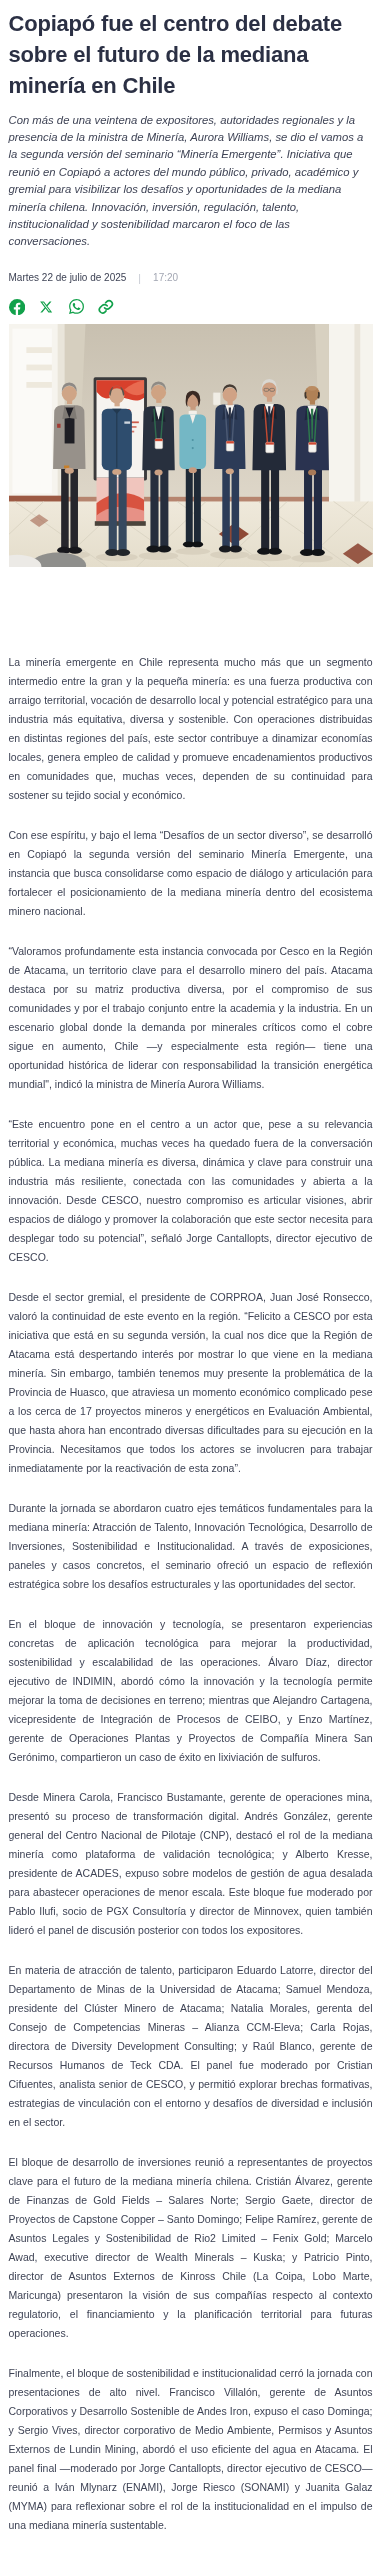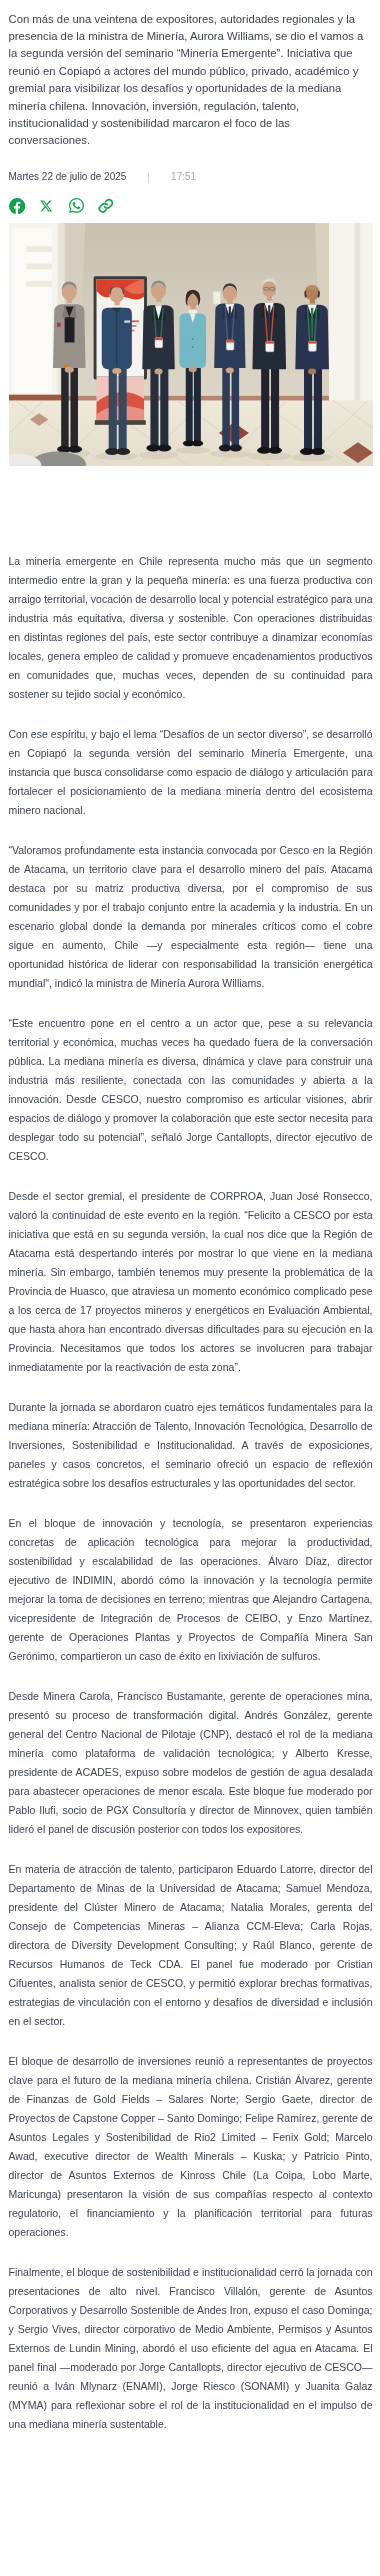--- a/index.html
+++ b/index.html
@@ -5,23 +5,23 @@
   html,body{margin:0;padding:0;background:#ffffff;}
   body{width:381px;font-family:"Liberation Sans","DejaVu Sans",sans-serif;color:#3e4355;}
   .wrap{width:364px;margin:0 auto;padding:0 0 17.4px 0;}
   h1{
     margin:8.1px 0 0 0;
     font-size:22px;line-height:31px;font-weight:700;
     color:#2b3044;letter-spacing:-0.2px;
   }
   .intro{
     margin:10.5px 0 0 0;
-    font-size:11.3px;line-height:17.4px;font-weight:400;color:#3e4355;
+    font-size:11.3px;line-height:17.4px;font-weight:400;color:#3e4355;font-style:italic;
   }
-  .meta{margin:21px 0 15px 0;font-size:10px;color:#3e4355;display:flex;align-items:center;gap:21px;}
+  .meta{margin:21px 0 15px 0;font-size:10px;color:#3e4355;display:flex;align-items:center;gap:12px;}
   .meta .pipe{color:#c7cbd3;font-size:10.5px;}
   .meta .time{color:#a3a7b3;}
   .share{margin:8.7px 0 0 0;display:flex;align-items:center;gap:13.4px;}
   .share a{display:inline-flex;width:16.3px;height:16.3px;align-items:center;justify-content:center;cursor:pointer;text-decoration:none;}
   .share svg{display:block;}
   .photo{margin:9.3px 0 0 0;width:364px;height:243px;overflow:hidden;}
   .photo svg{display:block;width:364px;height:243px;}
   .body{margin:86px 0 0 0;}
   .body p{
     margin:0 0 21px 0;
@@ -29,27 +29,28 @@
     text-align:justify;
   }
   .body p:last-child{margin-bottom:8px;}
 </style>
 </head>
 <body>
 
 <main>
   <article class="wrap">
 
+    <h1>Copiapó fue el centro del debate sobre el futuro de la mediana minería en Chile</h1>
 
     <p class="intro">Con más de una veintena de expositores, autoridades regionales y la presencia de la ministra de Minería, Aurora Williams, se dio el vamos a la segunda versión del seminario “Minería Emergente”. Iniciativa que reunió en Copiapó a actores del mundo público, privado, académico y gremial para visibilizar los desafíos y oportunidades de la mediana minería chilena. Innovación, inversión, regulación, talento, institucionalidad y sostenibilidad marcaron el foco de las conversaciones.</p>
 
     <div class="meta">
       <span>Martes 22 de julio de 2025</span>
       <span class="pipe">|</span>
-      <span class="time">17:51</span>
+      <span class="time">17:20</span>
     </div>
 
     <div class="share">
       <a>
         <svg width="16.3" height="16.3" viewBox="0 0 24 24">
           <defs>
               <clipPath id="fbclip">
                 <circle cx="12" cy="12" r="12"></circle>
               </clipPath>
             </defs>

